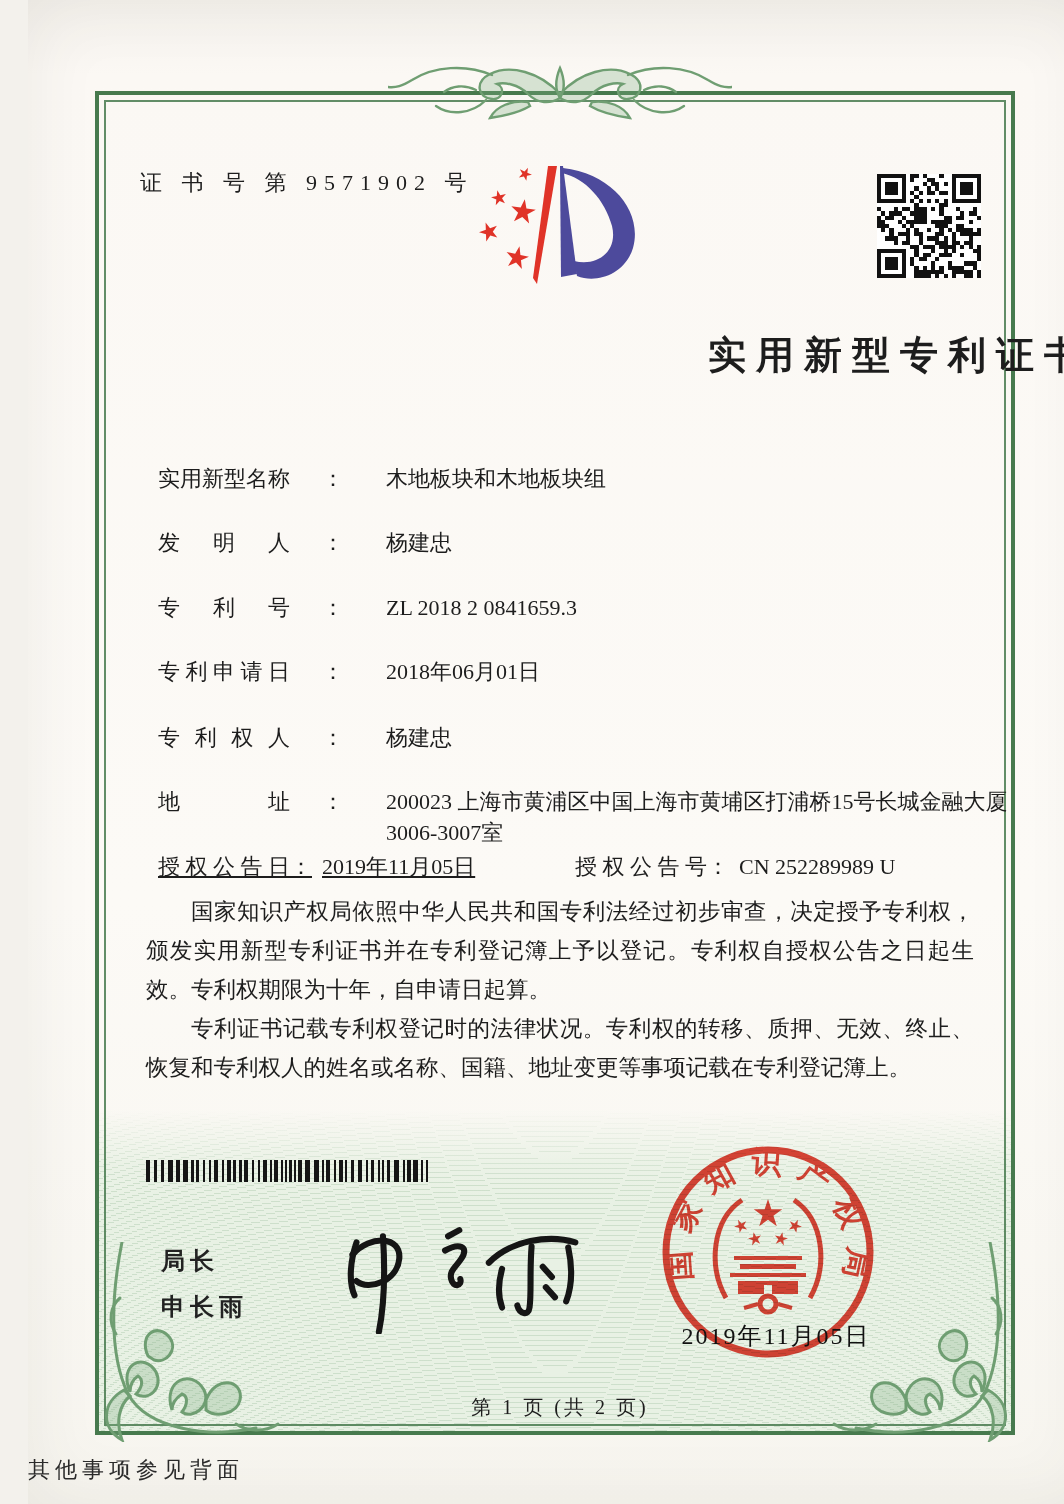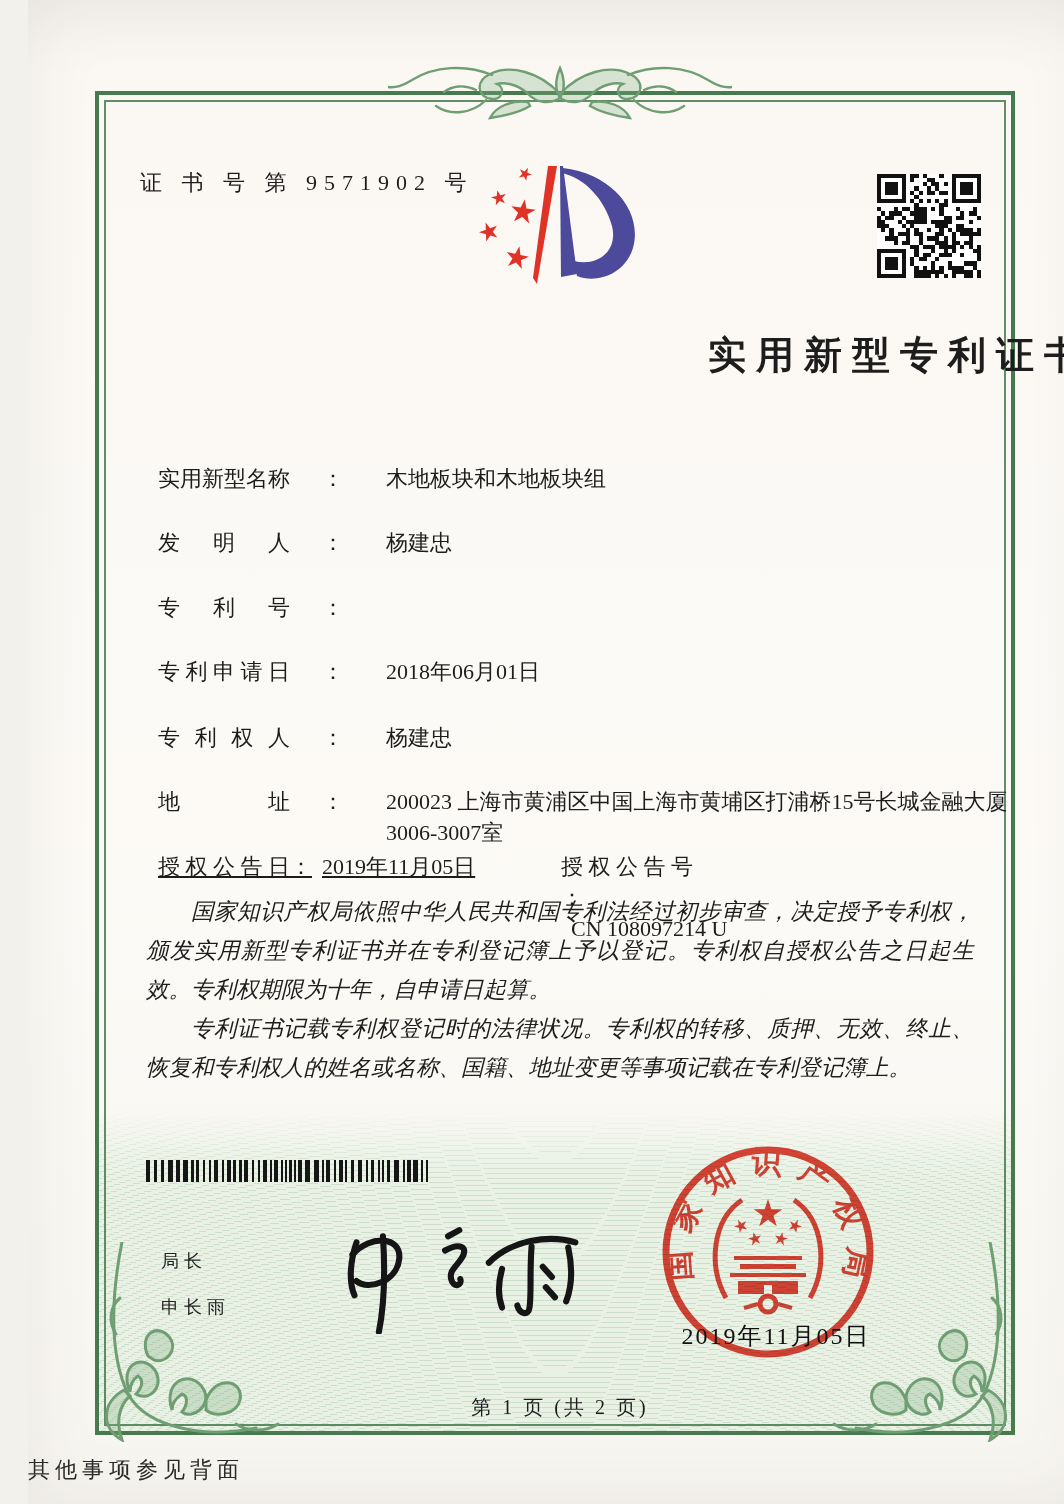--- a/index.html
+++ b/index.html
@@ -45,24 +45,24 @@
   
   .cert-no{position:absolute;left:112px;top:168px;font-size:22px;letter-spacing:7px;}
   .doc-title{position:absolute;left:0;top:330px;width:100%;text-align:right;
     font-size:38px;font-weight:bold;letter-spacing:10px;}
   .row{position:absolute;left:130px;display:flex;align-items:flex-start;font-size:22px;line-height:31px;gap:32px;}
   .flabel{display:inline-block;width:132px;text-align:justify;text-align-last:justify;}
   .colon{display:inline-block;}
   .fvalue{margin-left:10px;width:628px;}
   .grant-group{position:absolute;top:0;display:flex;font-size:22px;line-height:31px;}
   .paras{position:absolute;left:118px;top:892px;width:828px;font-size:22.5px;line-height:39px;
-    text-align:justify;font-style:italic;}
+    text-align:justify;}
   .paras p{text-indent:2em;}
   .commissioner{position:absolute;left:133px;top:1238px;font-family:"Liberation Sans","DejaVu Sans",sans-serif;
-    font-size:18px;letter-spacing:5px;line-height:46px;color:#222;}
+    font-size:24px;letter-spacing:5px;line-height:46px;color:#222;font-weight:bold;}
   .seal-date{position:absolute;left:648px;top:1320px;width:200px;text-align:center;
     font-size:24px;letter-spacing:2px;color:#111;}
   .page-no{position:absolute;left:0;top:1394px;width:100%;text-align:center;font-size:20px;letter-spacing:3px;}
   .back-note{position:absolute;left:0;top:1455px;width:100%;font-size:22px;letter-spacing:5px;color:#2a2a2a;}
   
   .logo{position:absolute;left:445px;top:156px;}
   .logo .red{fill:var(--logo-red);}
   .logo .blue{fill:var(--logo-blue);}
   .qr{position:absolute;left:849px;top:174px;background:#fff;}
   .qr path{fill:#111;}
@@ -161,20 +161,21 @@
     <span class="fvalue">木地板块和木地板块组</span>
   </div>
   <div class="row" style="top:527px;">
     <span class="flabel">发明人</span>
       <span class="colon">：</span>
     <span class="fvalue">杨建忠</span>
   </div>
   <div class="row" style="top:592px;">
     <span class="flabel">专利号</span>
       <span class="colon">：</span>
+    <span class="fvalue">ZL 2018 2 0841659.3</span>
   </div>
   <div class="row" style="top:656px;">
     <span class="flabel">专利申请日</span>
       <span class="colon">：</span>
     <span class="fvalue">2018年06月01日</span>
   </div>
   <div class="row" style="top:722px;">
     <span class="flabel">专利权人</span>
       <span class="colon">：</span>
     <span class="fvalue">杨建忠</span>
@@ -184,24 +185,24 @@
       <span class="colon">：</span>
     <span class="fvalue">200023 上海市黄浦区中国上海市黄埔区打浦桥15号长城金融大厦3006-3007室</span>
   </div>
 
   <div style="position:absolute;top:851px;left:0;width:100%;height:34px;">
     <div class="grant-group" style="left:130px;text-decoration:underline;">
       <span class="flabel">授权公告日</span>
         <span class="colon">：</span>
       <span style="margin-left:10px;">2019年11月05日</span>
     </div>
-    <div class="grant-group" style="left:533px;flex-direction:column;">
+    <div class="grant-group" style="left:547px;">
       <span class="flabel">授权公告号</span>
         <span class="colon">：</span>
-      <span style="margin-left:10px;">CN 108097214 U</span>
+      <span style="margin-left:10px;">CN 252289989 U</span>
     </div>
   </div>
 
   <div class="paras">
     <p>国家知识产权局依照中华人民共和国专利法经过初步审查，决定授予专利权，颁发实用新型专利证书并在专利登记簿上予以登记。专利权自授权公告之日起生效。专利权期限为十年，自申请日起算。</p>
     <p>专利证书记载专利权登记时的法律状况。专利权的转移、质押、无效、终止、恢复和专利权人的姓名或名称、国籍、地址变更等事项记载在专利登记簿上。</p>
   </div>
 
   <svg class="barcode" id="barcode" width="286" height="22" viewBox="0 0 286 22">
       <rect x="0" y="0" width="4" height="22"></rect>

